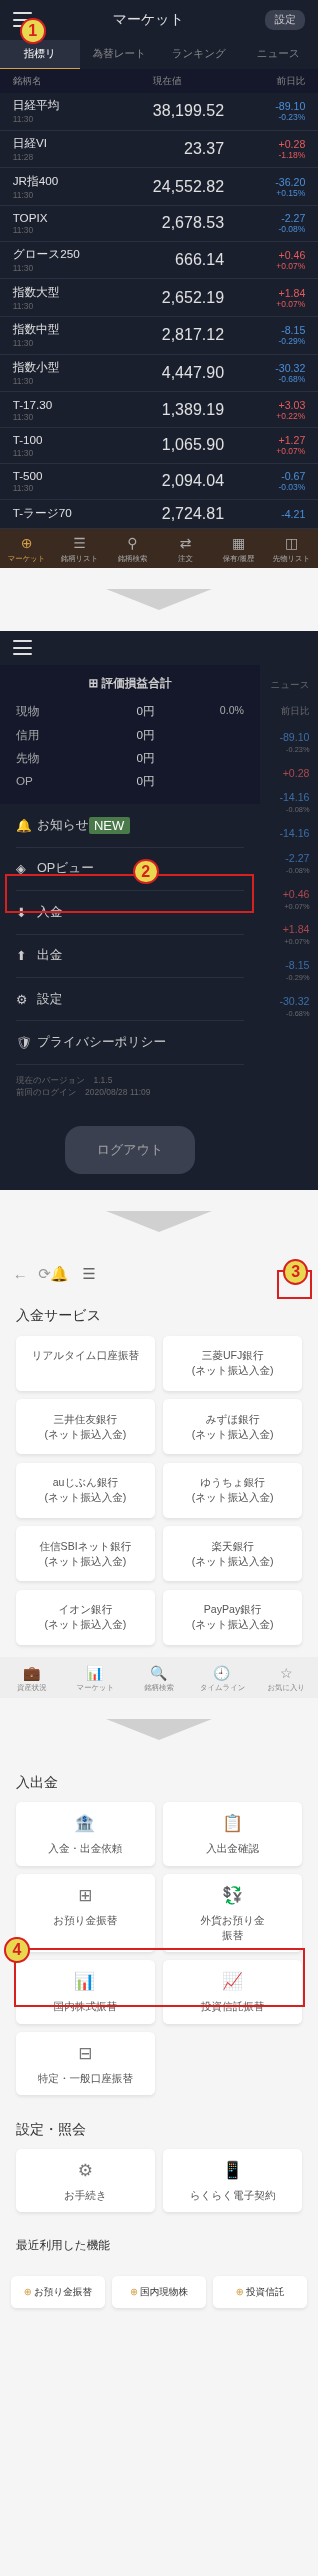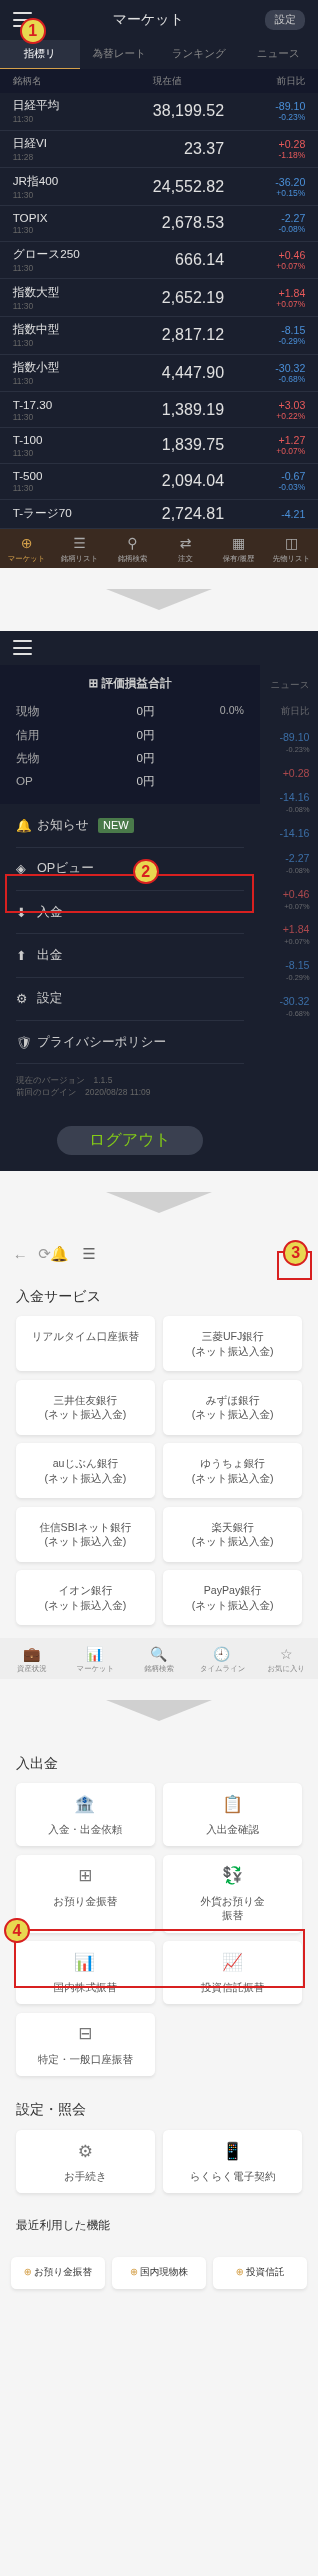--- a/index.html
+++ b/index.html
@@ -46,24 +46,24 @@
 .s2-panel { background: #14182a; padding: 10.6px 16px; }
 .s2-panel h3 { text-align: center; font-size: 11.7px; color: #ccc; margin-bottom: 9.6px; }
 .s2-panel h3::before { content: "⊞ "; }
 .s2-prow { display: flex; padding: 4.2px 0; font-size: 11.7px; }
 .s2-prow .l { flex: 1; color: #aaa; }
 .s2-prow .v { flex: 1; text-align: right; color: #ccc; }
 .s2-prow .p { flex: 1; text-align: right; color: #aaa; font-size: 10.6px; margin-left: 20px; }
 .s2-menu { padding: 0 16px; }
 .s2-item { display: flex; align-items: center; padding: 12.7px 0; border-bottom: 0.5px solid #2a3040; font-size: 12.7px; color: #ccc; }
 .s2-item .ic { width: 21px; font-size: 12.7px; }
-.s2-item .new { background: #4a7a4a; color: #fff; font-size: 11px; padding: 1.1px 5.3px; border-radius: 2.1px; margin-left: 9px; }
+.s2-item .new { background: #4a7a4a; color: #fff; font-size: 13px; padding: 1.1px 5.3px; border-radius: 2.1px; margin-left: 0; }
 .s2-ver { padding: 10.6px 16px; color: #666; font-size: 8.5px; }
 .s2-logout { text-align: center; padding: 16px; }
-.s2-logout button { background: #3a4050; color: #84cc16; border: none; padding: 4px 32px; border-radius: 16px; font-size: 16px; }
+.s2-logout button { background: #3a4050; color: #a3a3a3; border: none; padding: 15px 32px; border-radius: 16px; font-size: 13px; }
 .s2-side { position: absolute; right: 0; top: 0; width: 58px; height: 100%; background: #1a1f2e; opacity: 0.7; padding-top: 42px; }
 .s2-side .si { text-align: right; padding: 6.4px 8.5px; font-size: 9.6px; color: #888; }
 .s2-side .si .v1 { color: #4a8fd8; display:block; font-size: 10.6px; }
 .s2-side .si .v2 { color: #e85a5a; display:block; font-size: 10.6px; }
 
 
 .s3-header { display: flex; align-items: center; padding: 11.7px 12.7px; background: #f5f5f5; }
 .s3-header .nav { display: flex; gap: 10.6px; }
 .s3-header .nav span { font-size: 15px; color: #999; }
 .s3-header .title { flex: 1; text-align: center; font-size: 11.7px; color: #555; line-height: 1.3; }
@@ -208,21 +208,21 @@
      <div class="delta pos">
           <span class="d1">+3.03</span>
           <span class="d2">+0.22%</span>
         </div>
    </div>
       <div class="s1-row">
      <div class="name">
           <div class="nm">T-100</div>
           <div class="tm">11:30</div>
         </div>
-     <div class="price">1,839.75</div>
+     <div class="price">1,065.90</div>
      <div class="delta pos">
           <span class="d1">+1.27</span>
           <span class="d2">+0.07%</span>
         </div>
    </div>
       <div class="s1-row">
      <div class="name">
           <div class="nm">T-500</div>
           <div class="tm">11:30</div>
         </div>

